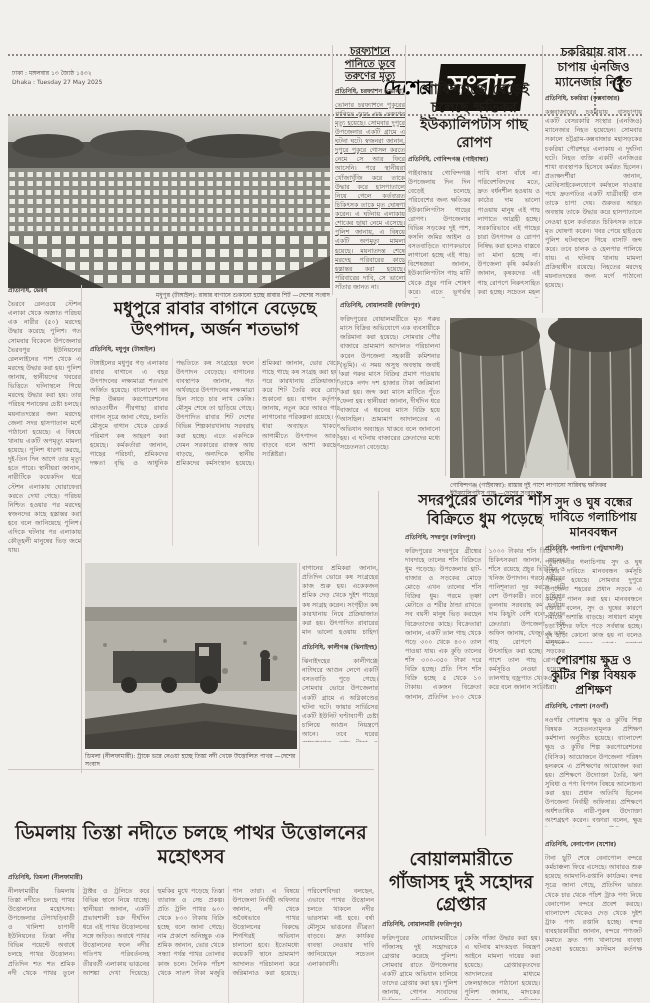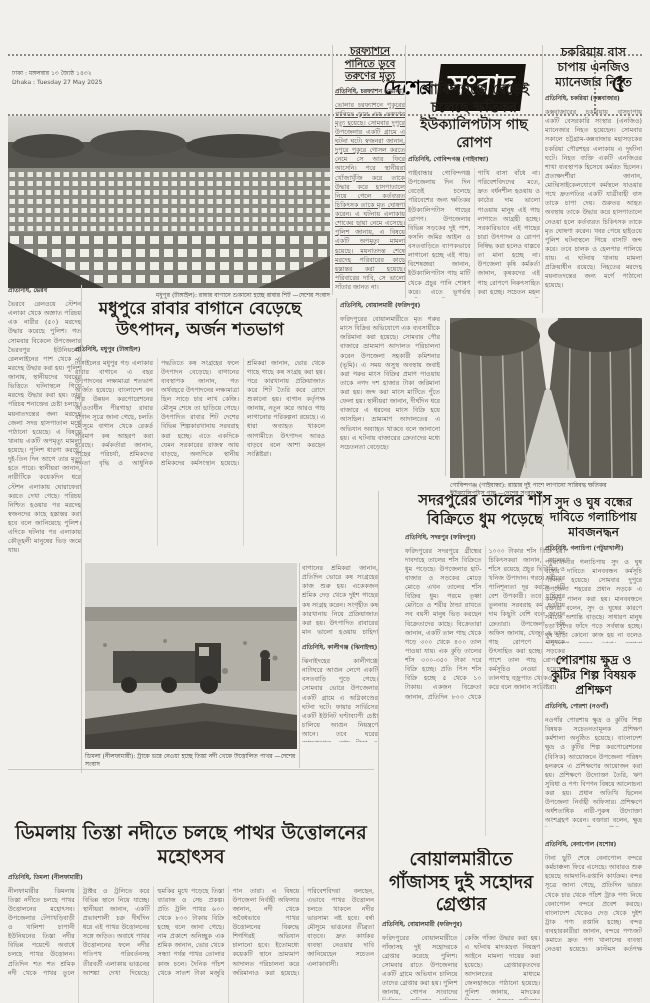--- a/index.html
+++ b/index.html
@@ -96,21 +96,21 @@
     <div class="byline">প্রতিনিধি, গোবিন্দগঞ্জ (গাইবান্ধা)</div>
     <div class="body cols-2" style="height:168px;">গাইবান্ধার গোবিন্দগঞ্জ উপজেলায় দিন দিন বেড়েই চলেছে পরিবেশের জন্য ক্ষতিকর ইউক্যালিপটাস গাছের রোপণ। উপজেলার বিভিন্ন সড়কের দুই পাশ, ফসলি জমির আইল ও বসতবাড়িতে ব্যাপকভাবে লাগানো হচ্ছে এই গাছ। বিশেষজ্ঞরা জানান, ইউক্যালিপটাস গাছ মাটি থেকে প্রচুর পানি শোষণ করে। এতে ভূগর্ভস্থ পানির স্তর নিচে নেমে যায় এবং জমির উর্বরতা নষ্ট হয়। এ ছাড়া এ গাছে পাখি বাসা বাঁধে না। পরিবেশবিদদের মতে, দ্রুত বর্ধনশীল হওয়ায় ও কাঠের দাম ভালো পাওয়ায় মানুষ এই গাছ লাগাতে আগ্রহী হচ্ছে। সরকারিভাবে এই গাছের চারা উৎপাদন ও রোপণ নিষিদ্ধ করা হলেও বাস্তবে তা মানা হচ্ছে না। উপজেলা কৃষি কর্মকর্তা জানান, কৃষকদের এই গাছ রোপণে নিরুৎসাহিত করা হচ্ছে। সচেতন মহল দ্রুত ব্যবস্থা নেওয়ার দাবি জানিয়েছেন।</div>
   </article>
 
   <article class="art" style="left:545px;top:45px;width:97px;height:268px;">
     <h2 class="hl" style="font-size:12px;">চকরিয়ায় বাস চাপায় এনজিও ম্যানেজার নিহত</h2>
     <div class="byline">প্রতিনিধি, চকরিয়া (কক্সবাজার)</div>
     <div class="body" style="height:190px;">কক্সবাজারের চকরিয়ায় বাসচাপায় একটি বেসরকারি সংস্থার (এনজিও) ম্যানেজার নিহত হয়েছেন। সোমবার সকালে চট্টগ্রাম-কক্সবাজার মহাসড়কের চকরিয়া পৌরশহর এলাকায় এ দুর্ঘটনা ঘটে। নিহত ব্যক্তি একটি এনজিওর শাখা ব্যবস্থাপক হিসেবে কর্মরত ছিলেন। প্রত্যক্ষদর্শীরা জানান, মোটরসাইকেলযোগে কর্মস্থলে যাওয়ার পথে দ্রুতগতির একটি যাত্রীবাহী বাস তাকে চাপা দেয়। গুরুতর আহত অবস্থায় তাকে উদ্ধার করে হাসপাতালে নেওয়া হলে কর্তব্যরত চিকিৎসক তাকে মৃত ঘোষণা করেন। খবর পেয়ে হাইওয়ে পুলিশ ঘটনাস্থলে গিয়ে বাসটি জব্দ করে। তবে চালক ও হেলপার পালিয়ে যায়। এ ঘটনায় থানায় মামলা প্রক্রিয়াধীন রয়েছে। নিহতের মরদেহ ময়নাতদন্তের জন্য মর্গে পাঠানো হয়েছে।</div>
   </article>
 
-  <article class="art" style="left:75px;top:298px;width:250px;height:262px;">
+  <article class="art" style="left:90px;top:298px;width:250px;height:262px;">
     <h2 class="hl" style="font-size:17px;">মধুপুরে রাবার বাগানে বেড়েছে উৎপাদন, অর্জন শতভাগ</h2>
     <div class="byline">প্রতিনিধি, মধুপুর (টাঙ্গাইল)</div>
     <div class="body cols-3" style="height:188px;">টাঙ্গাইলের মধুপুর গড় এলাকার রাবার বাগানে এ বছর উৎপাদনের লক্ষ্যমাত্রা শতভাগ অর্জিত হয়েছে। বাংলাদেশ বন শিল্প উন্নয়ন করপোরেশনের আওতাধীন পীরগাছা রাবার বাগান সূত্রে জানা গেছে, চলতি মৌসুমে বাগান থেকে রেকর্ড পরিমাণ কষ আহরণ করা হয়েছে। কর্মকর্তারা জানান, গাছের পরিচর্যা, শ্রমিকদের দক্ষতা বৃদ্ধি ও আধুনিক পদ্ধতিতে কষ সংগ্রহের ফলে উৎপাদন বেড়েছে। বাগানের ব্যবস্থাপক জানান, গত অর্থবছরে উৎপাদনের লক্ষ্যমাত্রা ছিল সাড়ে চার লাখ কেজি। মৌসুম শেষে তা ছাড়িয়ে গেছে। উৎপাদিত রাবার শিট দেশের বিভিন্ন শিল্পকারখানায় সরবরাহ করা হচ্ছে। এতে একদিকে যেমন সরকারের রাজস্ব আয় বাড়ছে, অন্যদিকে স্থানীয় শ্রমিকদের কর্মসংস্থান হয়েছে। শ্রমিকরা জানান, ভোর থেকে গাছে গাছে কষ সংগ্রহ করা হয়। পরে কারখানায় প্রক্রিয়াজাত করে শিট তৈরি করে রোদে শুকানো হয়। বাগান কর্তৃপক্ষ জানায়, নতুন করে আরও গাছ লাগানোর পরিকল্পনা রয়েছে। এ ধারা অব্যাহত থাকলে আগামীতে উৎপাদন আরও বাড়বে বলে আশা করছেন সংশ্লিষ্টরা।</div>
   </article>
 
   <article class="art" style="left:340px;top:298px;width:100px;height:260px;">
     <div class="byline">প্রতিনিধি, বোয়ালমারী (ফরিদপুর)</div>
     <div class="body" style="height:188px;">ফরিদপুরের বোয়ালমারীতে মৃত গরুর মাংস বিক্রির অভিযোগে এক ব্যবসায়ীকে জরিমানা করা হয়েছে। সোমবার পৌর বাজারে ভ্রাম্যমাণ আদালত পরিচালনা করেন উপজেলা সহকারী কমিশনার (ভূমি)। এ সময় অসুস্থ অবস্থায় জবাই করা গরুর মাংস বিক্রির প্রমাণ পাওয়ায় তাকে নগদ দশ হাজার টাকা জরিমানা করা হয়। জব্দ করা মাংস মাটিতে পুঁতে ফেলা হয়। স্থানীয়রা জানান, দীর্ঘদিন ধরে বাজারে এ ধরনের মাংস বিক্রি হয়ে আসছিল। ভ্রাম্যমাণ আদালতের এ অভিযান অব্যাহত থাকবে বলে জানানো হয়। এ ঘটনায় বাজারের ক্রেতাদের মধ্যে সচেতনতা বেড়েছে।</div>
   </article>
 
@@ -173,21 +173,21 @@
     <div class="body" style="height:86px;">ঝিনাইদহের কালীগঞ্জে নাটাঘরে আগুন লেগে একটি বসতবাড়ি পুড়ে গেছে। সোমবার ভোরে উপজেলার একটি গ্রামে এ অগ্নিকাণ্ডের ঘটনা ঘটে। ফায়ার সার্ভিসের একটি ইউনিট ঘণ্টাব্যাপী চেষ্টা চালিয়ে আগুন নিয়ন্ত্রণে আনে। তবে ঘরের আসবাবপত্র, নগদ টাকা ও ধান-চাল পুড়ে ছাই হয়ে গেছে। ক্ষতিগ্রস্ত পরিবারের ধারণা, বৈদ্যুতিক শর্টসার্কিট থেকে আগুনের সূত্রপাত হতে পারে। ক্ষয়ক্ষতির পরিমাণ নিরূপণের কাজ চলছে।</div>
   </article>
 
   <article class="art" style="left:405px;top:491px;width:160px;height:354px;">
     <h2 class="hl" style="font-size:15px;">সদরপুরের তালের শাঁস বিক্রিতে ধুম পড়েছে</h2>
     <div class="byline">প্রতিনিধি, সদরপুর (ফরিদপুর)</div>
     <div class="body cols-2" style="height:290px;">ফরিদপুরের সদরপুরে গ্রীষ্মের দাবদাহে তালের শাঁস বিক্রিতে ধুম পড়েছে। উপজেলার হাট-বাজার ও সড়কের মোড়ে মোড়ে এখন তালের শাঁস বিক্রির ধুম। গরমে তৃষ্ণা মেটাতে ও শরীর ঠান্ডা রাখতে সব বয়সী মানুষ ভিড় করছেন বিক্রেতাদের কাছে। বিক্রেতারা জানান, একটি তাল গাছ থেকে গড়ে ৩০০ থেকে ৪০০ তাল পাওয়া যায়। এক কুড়ি তালের শাঁস ৩০০-৩৫০ টাকা দরে বিক্রি হচ্ছে। প্রতি পিস শাঁস বিক্রি হচ্ছে ৫ থেকে ১০ টাকায়। একজন বিক্রেতা জানান, প্রতিদিন ৮০০ থেকে ১০০০ টাকার শাঁস বিক্রি হয়। চিকিৎসকরা জানান, তালের শাঁসে রয়েছে প্রচুর ভিটামিন ও খনিজ উপাদান। গরমে শরীরের পানিশূন্যতা দূর করতে এটি বেশ উপকারী। তবে চাহিদার তুলনায় সরবরাহ কম হওয়ায় দাম কিছুটা বেশি বলে জানান ক্রেতারা। উপজেলা কৃষি অফিস জানায়, খেজুর ও তাল গাছ রোপণে মানুষকে উৎসাহিত করা হচ্ছে। সড়কের পাশে তাল গাছ রোপণের কর্মসূচিও নেওয়া হয়েছে। তালগাছ বজ্রপাত থেকেও রক্ষা করে বলে জানান সংশ্লিষ্টরা।</div>
   </article>
 
   <article class="art" style="left:545px;top:495px;width:97px;height:156px;">
-    <h2 class="hl" style="font-size:12px;">সুদ ও ঘুষ বন্ধের দাবিতে গলাচিপায় মাবজনদ্ধন</h2>
+    <h2 class="hl" style="font-size:12px;">সুদ ও ঘুষ বন্ধের দাবিতে গলাচিপায় মানববন্ধন</h2>
     <div class="byline">প্রতিনিধি, গলাচিপা (পটুয়াখালী)</div>
     <div class="body" style="height:86px;">পটুয়াখালীর গলাচিপায় সুদ ও ঘুষ বন্ধের দাবিতে মানববন্ধন কর্মসূচি পালিত হয়েছে। সোমবার দুপুরে উপজেলা শহরের প্রধান সড়কে এ কর্মসূচি পালন করা হয়। মানববন্ধনে বক্তারা বলেন, সুদ ও ঘুষের কারণে সমাজে অশান্তি বাড়ছে। সাধারণ মানুষ চড়া সুদের ফাঁদে পড়ে সর্বস্বান্ত হচ্ছে। ঘুষ ছাড়া কোনো কাজ হয় না বলেও অভিযোগ করেন তারা। বক্তারা অবিলম্বে সুদ ও ঘুষের বিরুদ্ধে কঠোর ব্যবস্থা নেওয়ার দাবি জানান। কর্মসূচিতে বিভিন্ন শ্রেণি-পেশার মানুষ অংশ নেন।</div>
   </article>
 
   <article class="art" style="left:545px;top:653px;width:97px;height:182px;">
     <h2 class="hl" style="font-size:12px;">পোরশায় ক্ষুদ্র ও কুটির শিল্প বিষয়ক প্রশিক্ষণ</h2>
     <div class="byline">প্রতিনিধি, পোরশা (নওগাঁ)</div>
     <div class="body" style="height:112px;">নওগাঁর পোরশায় ক্ষুদ্র ও কুটির শিল্প বিষয়ক সচেতনতামূলক প্রশিক্ষণ কর্মশালা অনুষ্ঠিত হয়েছে। বাংলাদেশ ক্ষুদ্র ও কুটির শিল্প করপোরেশনের (বিসিক) আয়োজনে উপজেলা পরিষদ হলরুমে এ প্রশিক্ষণের আয়োজন করা হয়। প্রশিক্ষণে উদ্যোক্তা তৈরি, ঋণ সুবিধা ও পণ্য বিপণন বিষয়ে আলোচনা করা হয়। প্রধান অতিথি ছিলেন উপজেলা নির্বাহী অফিসার। প্রশিক্ষণে অর্ধশতাধিক নারী-পুরুষ উদ্যোক্তা অংশগ্রহণ করেন। বক্তারা বলেন, ক্ষুদ্র উদ্যোক্তারাই গ্রামীণ অর্থনীতির প্রাণ। প্রশিক্ষণ শেষে অংশগ্রহণকারীদের মাঝে সনদ বিতরণ করা হয়।</div>
   </article>
 

